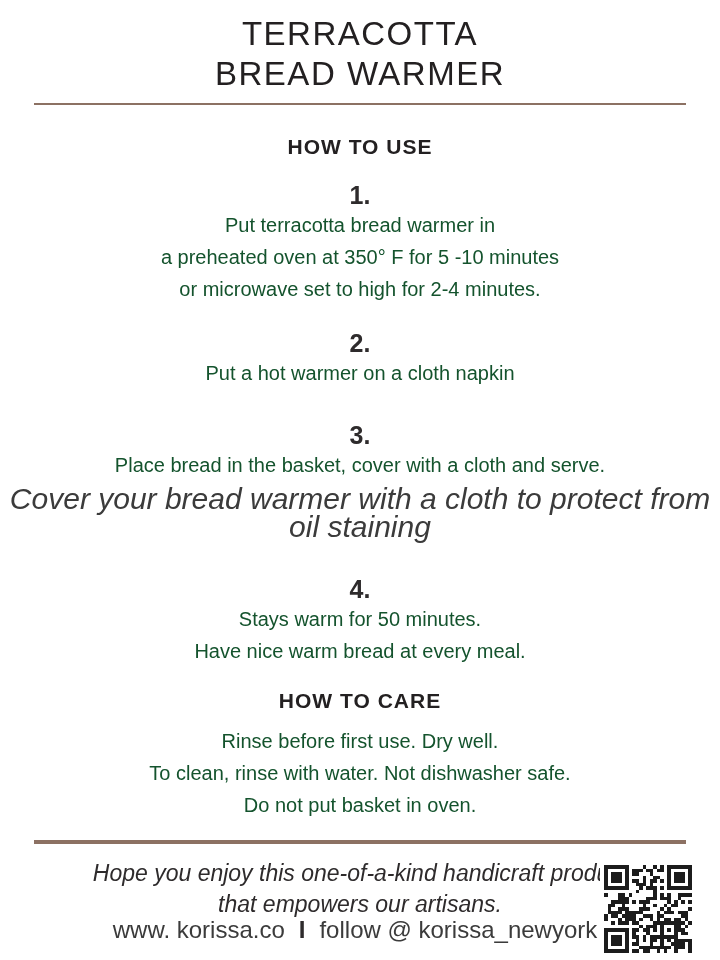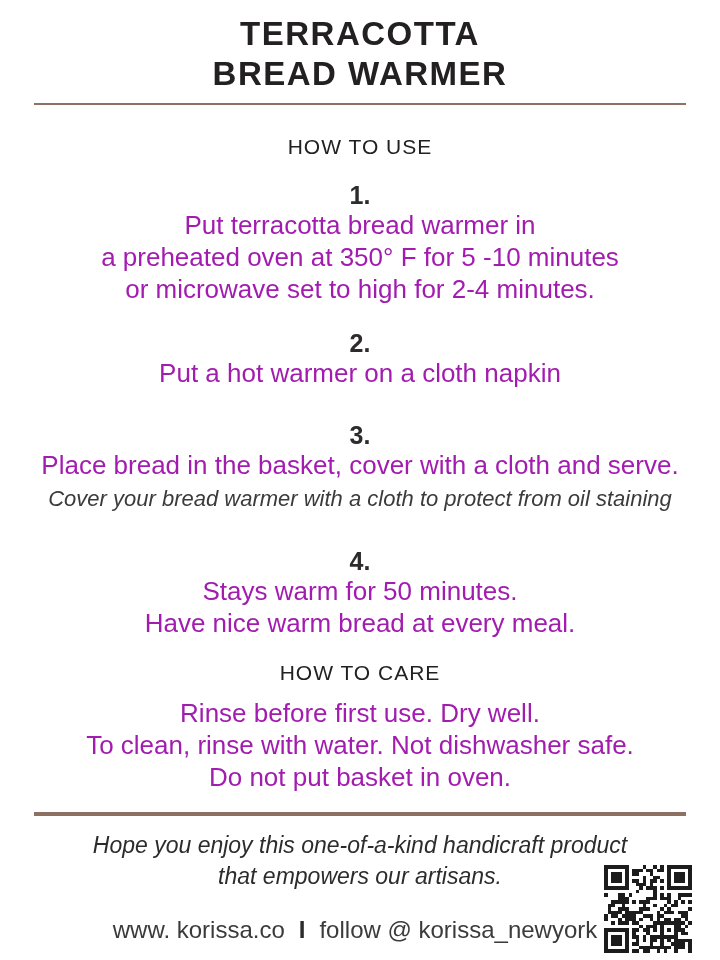--- a/index.html
+++ b/index.html
@@ -12,55 +12,55 @@
     background: #ffffff;
     font-family: "Liberation Sans", sans-serif;
     color: #3b3b3b;
     text-align: center;
     overflow: hidden;
     padding-top: 14px;
   }
   .title {
     font-size: 33px;
     line-height: 40px;
-    font-weight: bold;
+    font-weight: normal;
     letter-spacing: 1.5px;
     color: #232021;
   }
   .rule {
     border: none;
     margin: 9px 34px 0 34px;
   }
   .rule-thin { border-top: 2px solid #8c7163; }
   .rule-thick { border-top: 4px solid #8c7163; margin-top: 19px; }
   .section-heading {
     font-size: 21px;
-    font-weight: normal;
+    font-weight: bold;
     letter-spacing: 1px;
     color: #232021;
   }
   .heading-use { margin-top: 30px; }
   .heading-care { margin-top: 22px; }
   .step-number {
     font-size: 25px;
     font-weight: bold;
     line-height: 28px;
     color: #2e2b2c;
     margin-top: 24px;
   }
   .step-1 .step-number { margin-top: 22px; }
   .step-3 .step-number { margin-top: 32px; }
   .step-4 .step-number { margin-top: 34px; }
   .body-line {
-    font-size: 26px;
+    font-size: 20px;
     line-height: 32px;
-    color: #a21caf;
+    color: #14532d;
   }
   .step-note {
-    font-size: 22px;
+    font-size: 30px;
     line-height: 28px;
     font-style: italic;
     color: #3b3b3b;
     margin-top: 4px;
   }
   .care-lines { margin-top: 12px; }
   .footer-message {
     margin-top: 14px;
     font-size: 23px;
     line-height: 31px;

